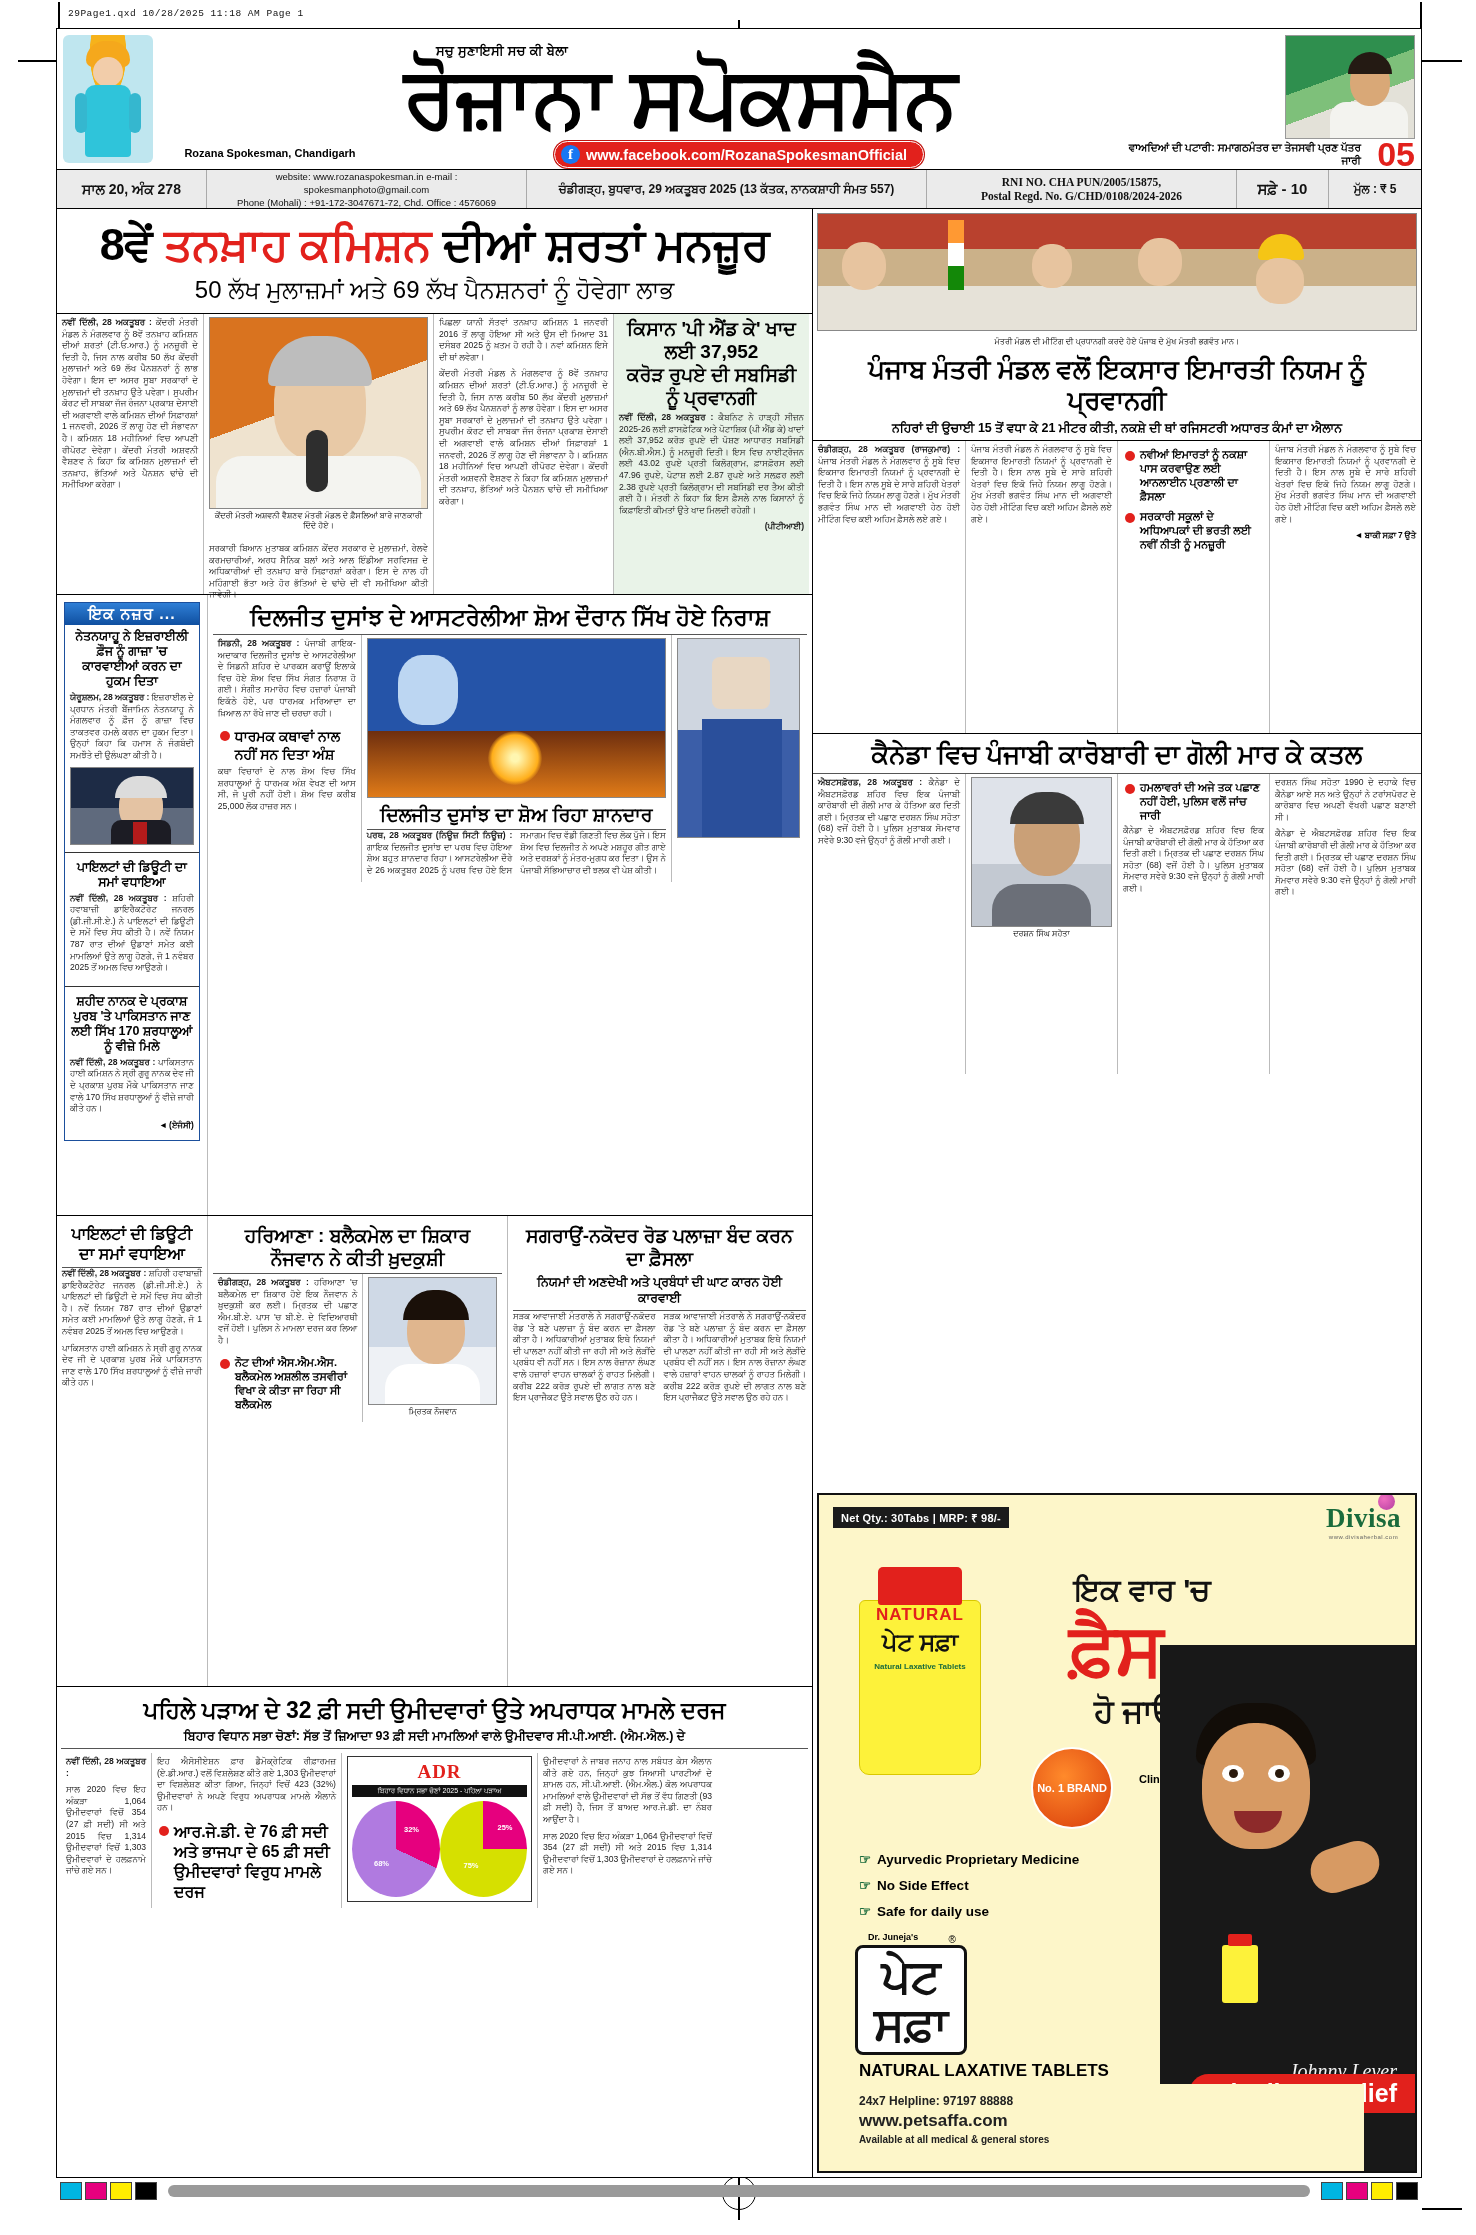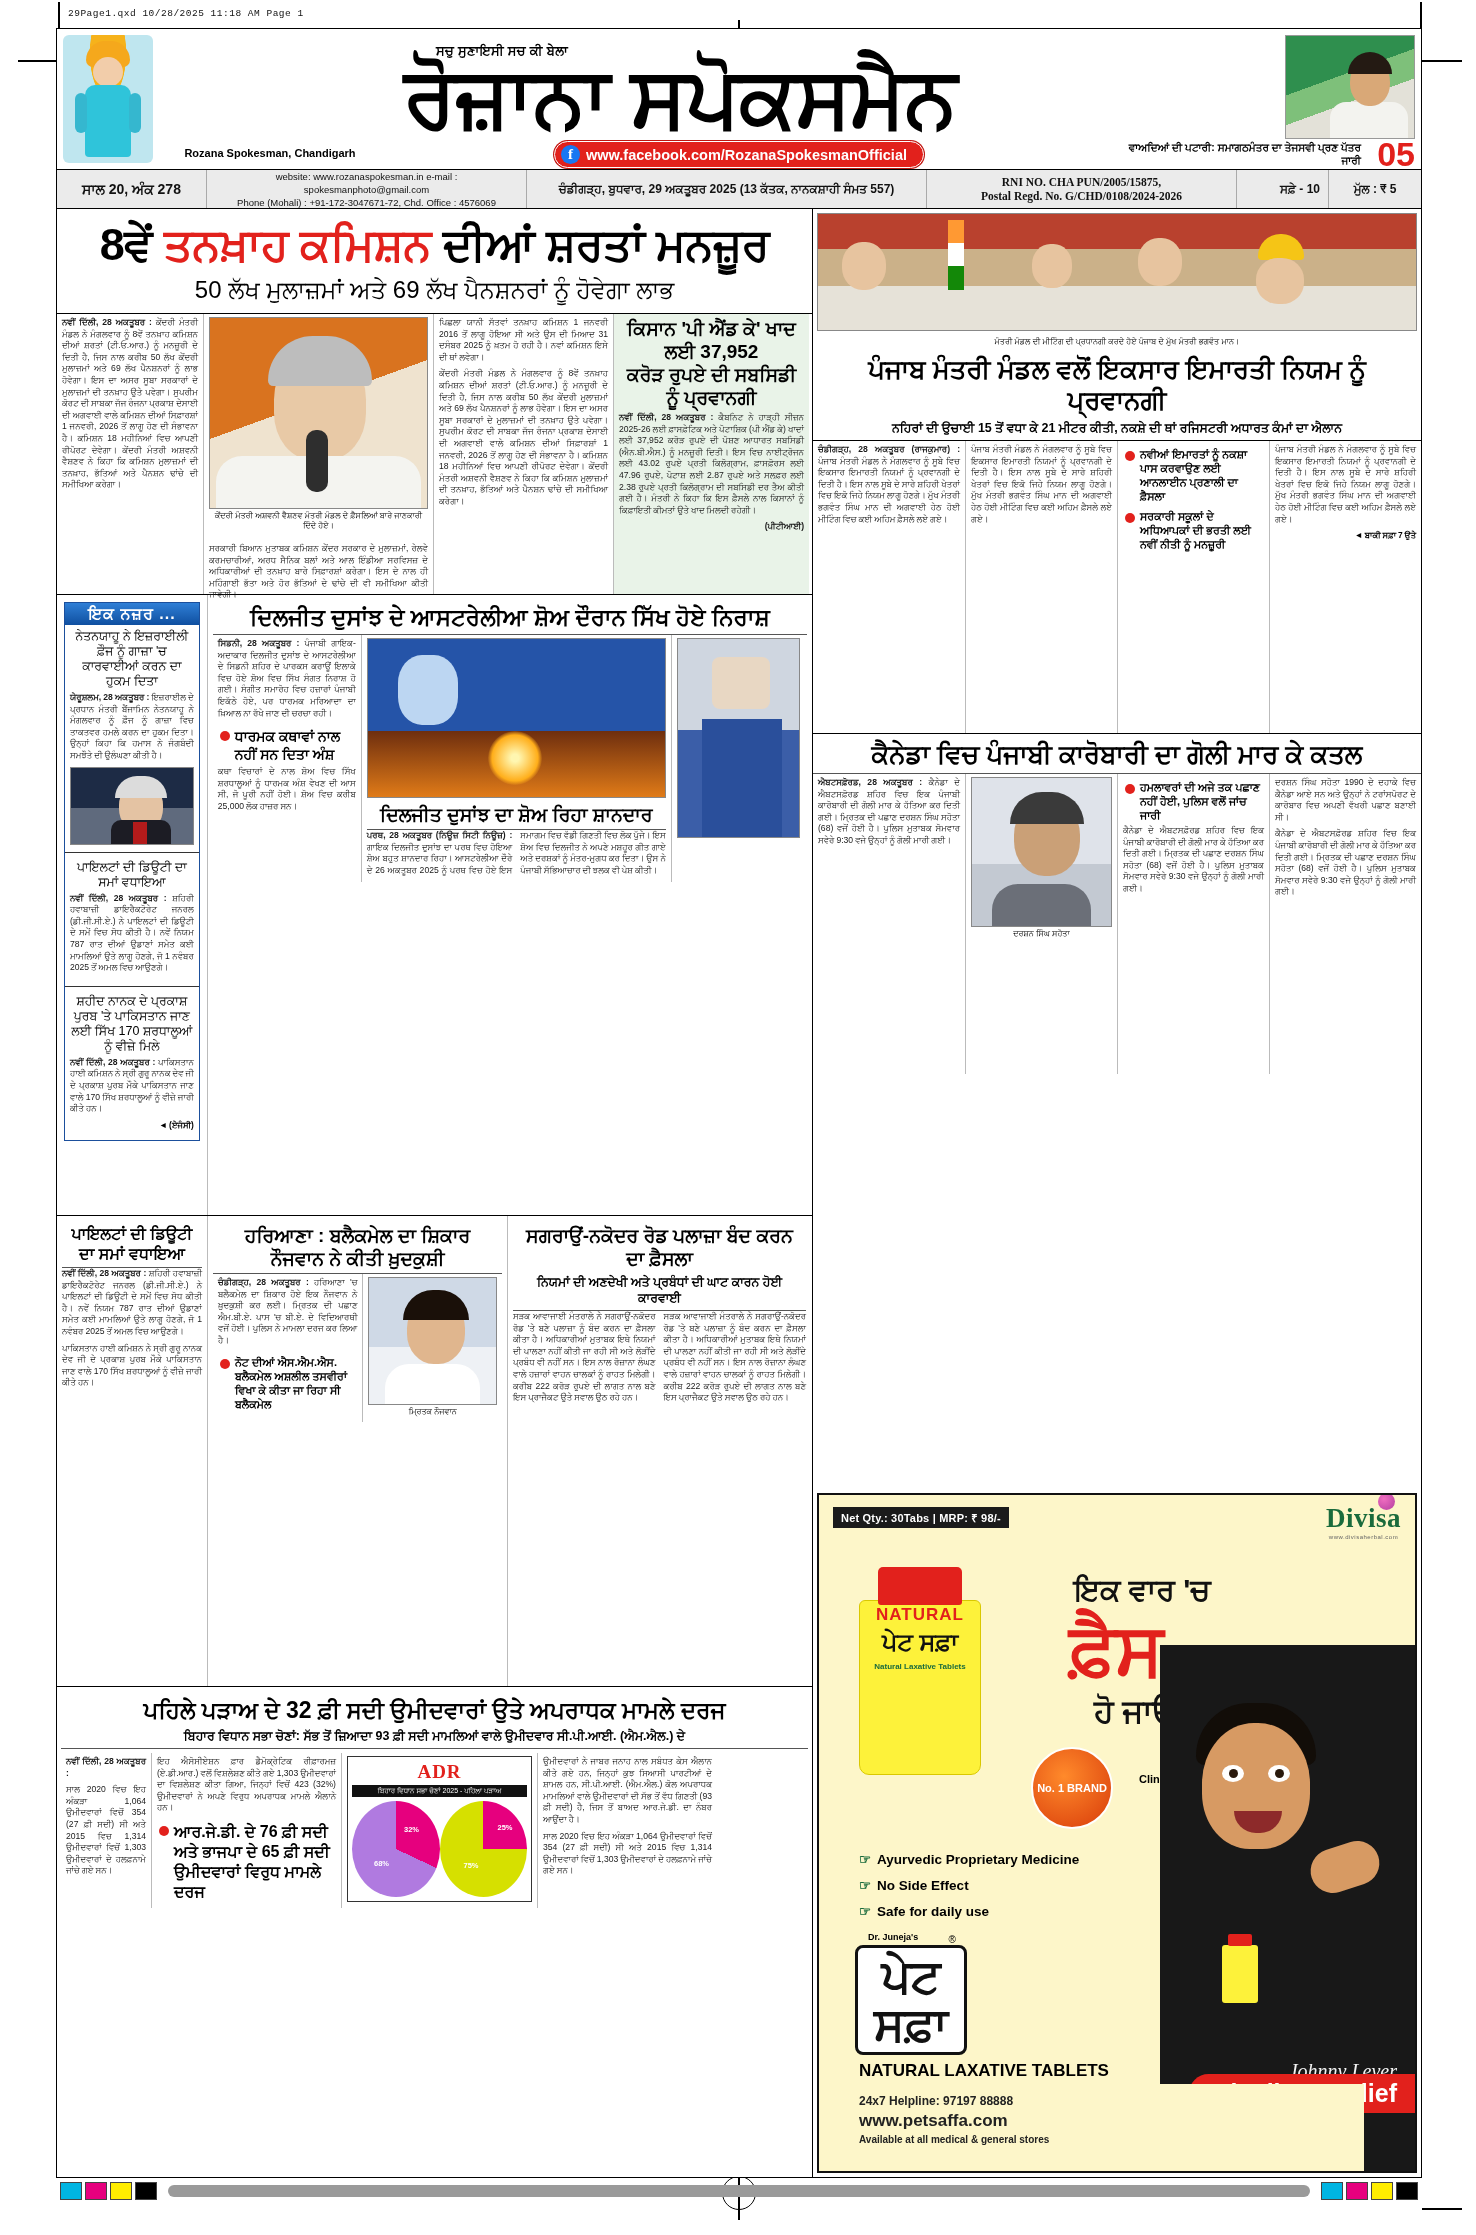--- a/index.html
+++ b/index.html
@@ -99,21 +99,21 @@
   
   .infostrip {
     display:flex; align-items:stretch; border-top:1.5px solid #000; border-bottom:1.5px solid #000;
     background:#ebebeb; height:40px; font-size:10px; color:#111;
   }
   .infostrip > div { display:flex; flex-direction:column; justify-content:center; padding:0 8px; }
   .is-issue { width:150px; font-size:14px; font-weight:bold; text-align:center; border-right:1px solid #aaa; }
   .is-web { width:320px; text-align:center; line-height:13px; border-right:1px solid #aaa; font-size:9.5px; }
   .is-date { flex:1; text-align:center; font-size:12px; font-weight:bold; border-right:1px solid #aaa; }
   .is-rni { width:310px; text-align:center; line-height:14px; font-size:11.5px; font-weight:bold; font-family:"Liberation Serif", serif; border-right:1px solid #aaa; }
-  .is-pages { width:92px; text-align:right; font-size:12px; font-weight:bold; border-right:1px solid #aaa; }
+  .is-pages { width:92px; text-align:center; font-size:15px; font-weight:bold; border-right:1px solid #aaa; }
   .is-price { width:92px; text-align:center; font-size:12px; font-weight:bold; }
 
   
   .body-wrap { display:flex; height:1968px; }
   .left-pane { width:756px; border-right:1.5px solid #000; position:relative; }
   .right-pane { width:608px; position:relative; }
 
   .lead-head {
     font-size:45px; font-weight:bold; line-height:52px; text-align:center;
     padding:10px 4px 0; letter-spacing:-0.5px;
@@ -153,21 +153,21 @@
   }
   .photo-cap-out { font-size:8px; line-height:10px; padding:2px 3px; text-align:center; }
 
   
   .nazar-box { border:1px solid #1b4f9c; margin:4px 2px; }
   .nazar-title {
     background:linear-gradient(#2f7fd6,#0f4fa0); color:#fff; font-weight:bold;
     font-size:16px; text-align:center; padding:2px 0; letter-spacing:1px;
   }
   .nazar-item { padding:4px 5px; }
-  .nazar-item h4 { margin:0 0 3px; font-size:12.5px; line-height:15px; font-weight:normal; text-align:center; }
+  .nazar-item h4 { margin:0 0 3px; font-size:12.5px; line-height:15px; font-weight:bold; text-align:center; }
   .nazar-sep { border-top:1px solid #333; margin:3px 0; }
 
   .bullet-head {
     font-size:14px; font-weight:bold; line-height:18px; padding:3px 2px;
     display:flex; gap:5px; align-items:flex-start;
   }
   .bullet-dot { width:10px; height:10px; border-radius:50%; background:#e2211c; flex:0 0 10px; margin-top:4px; }
 
   .jump { color:#000; font-weight:bold; font-size:8.4px; text-align:right; }
   .jump:before { content:"◄ "; }

